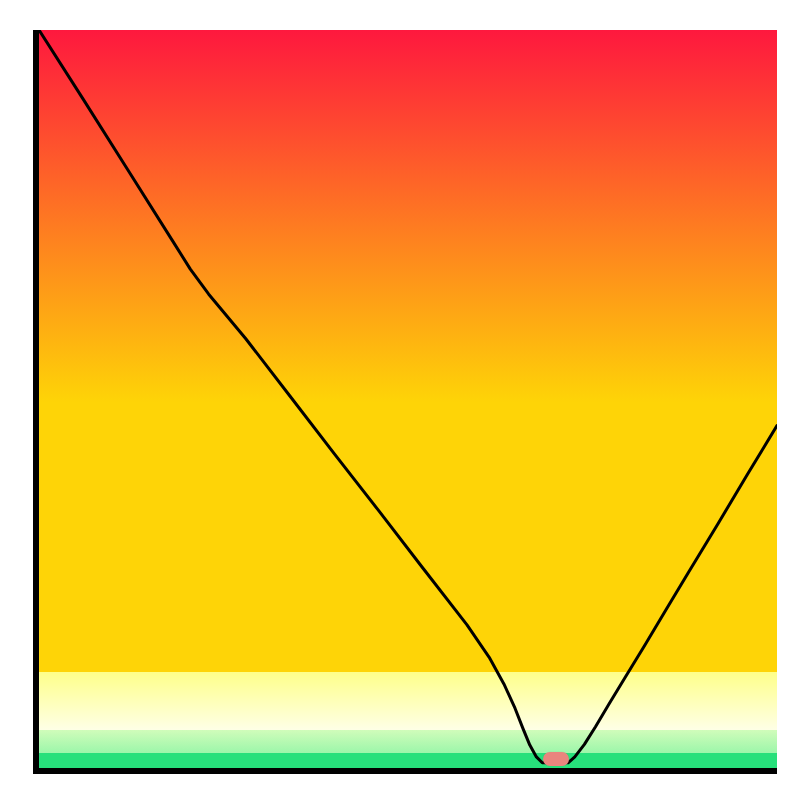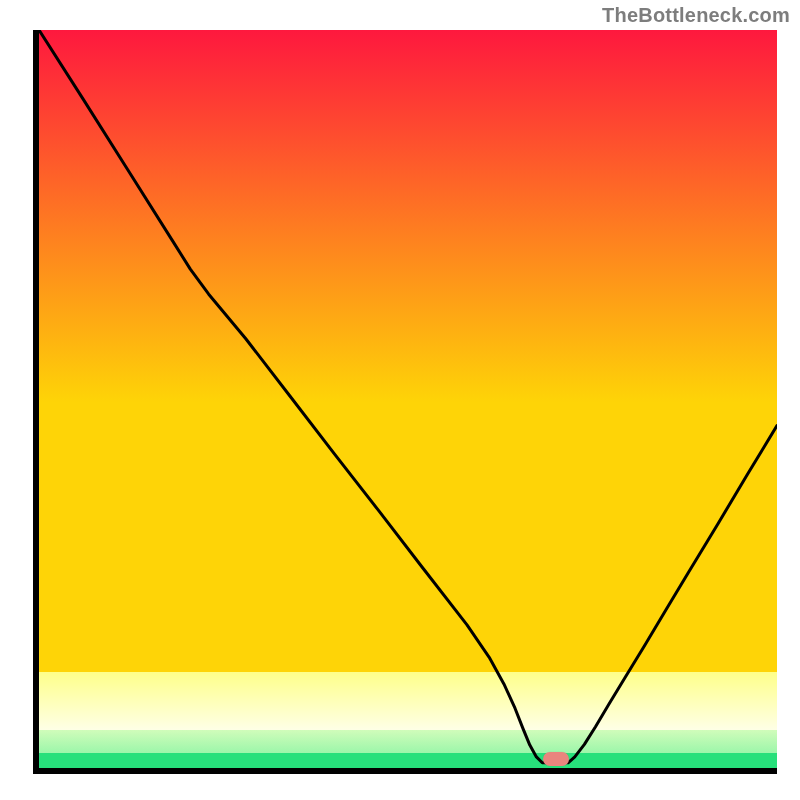--- a/index.html
+++ b/index.html
@@ -48,21 +48,20 @@
     background: #e9857e;
     transform: translate(-50%, -50%);
     box-shadow: 0 0 0 0.5px rgba(0,0,0,0.05);
   }
 </style>
 </head>
 <body>
 
 <div class="wrap">
 
-  <div class="attrib">TheBottleneck.com</div>
 
   <div class="plot">
     <svg class="canvas" id="svg-canvas" viewBox="0 0 738 738" preserveAspectRatio="none">
       <defs>
         <linearGradient id="bg-main" x1="0" y1="0" x2="0" y2="1">
           <stop id="g0" offset="0%" stop-color="#fe183e"></stop>
           <stop id="g1" offset="58%" stop-color="#fed407"></stop>
         </linearGradient>
         <linearGradient id="bg-cream" x1="0" y1="0" x2="0" y2="1">
           <stop id="c0" offset="0%" stop-color="#feff8a"></stop>

